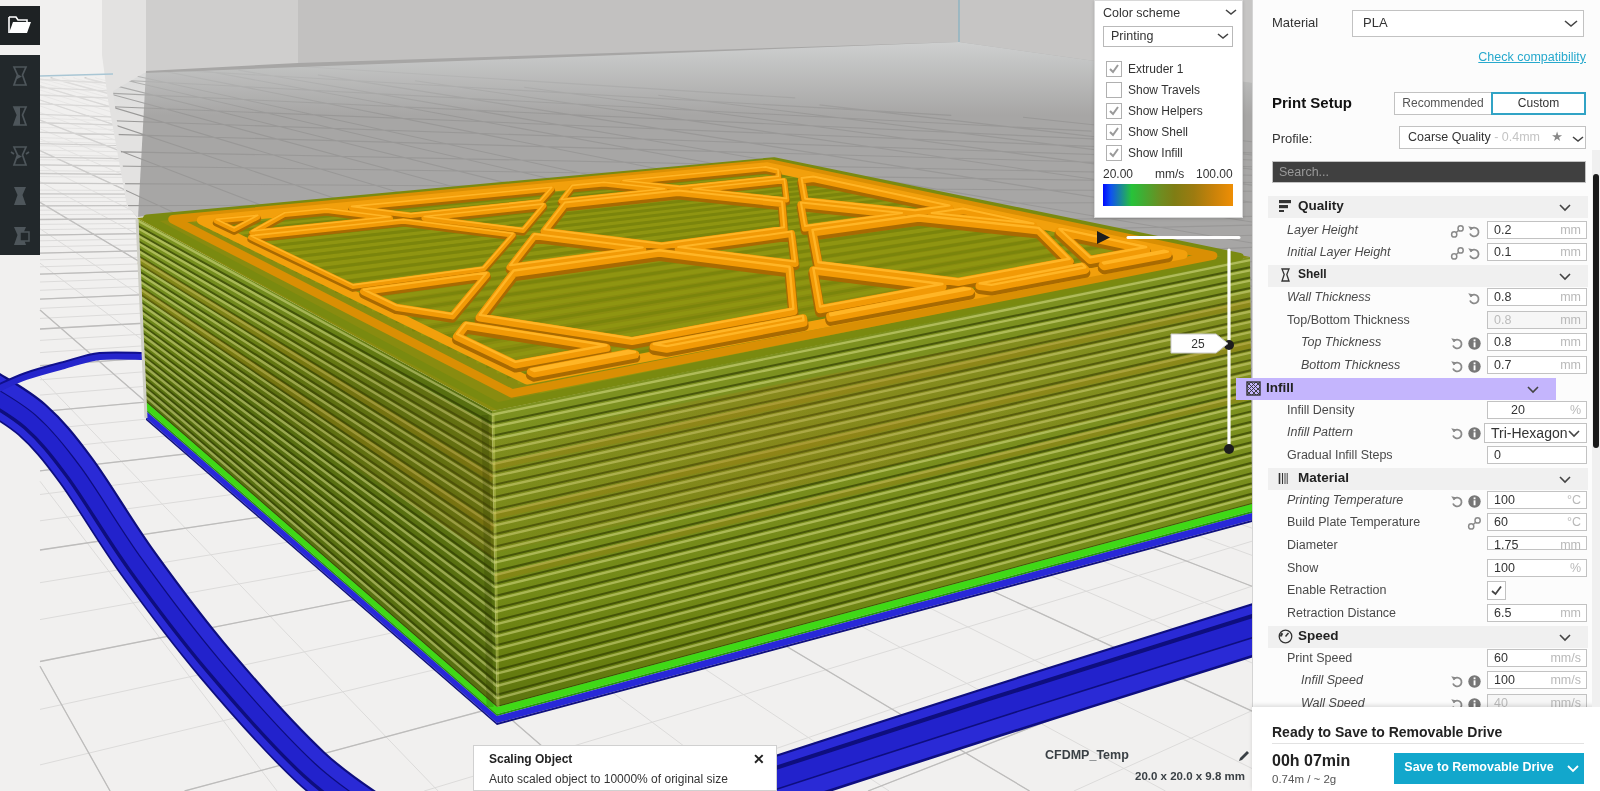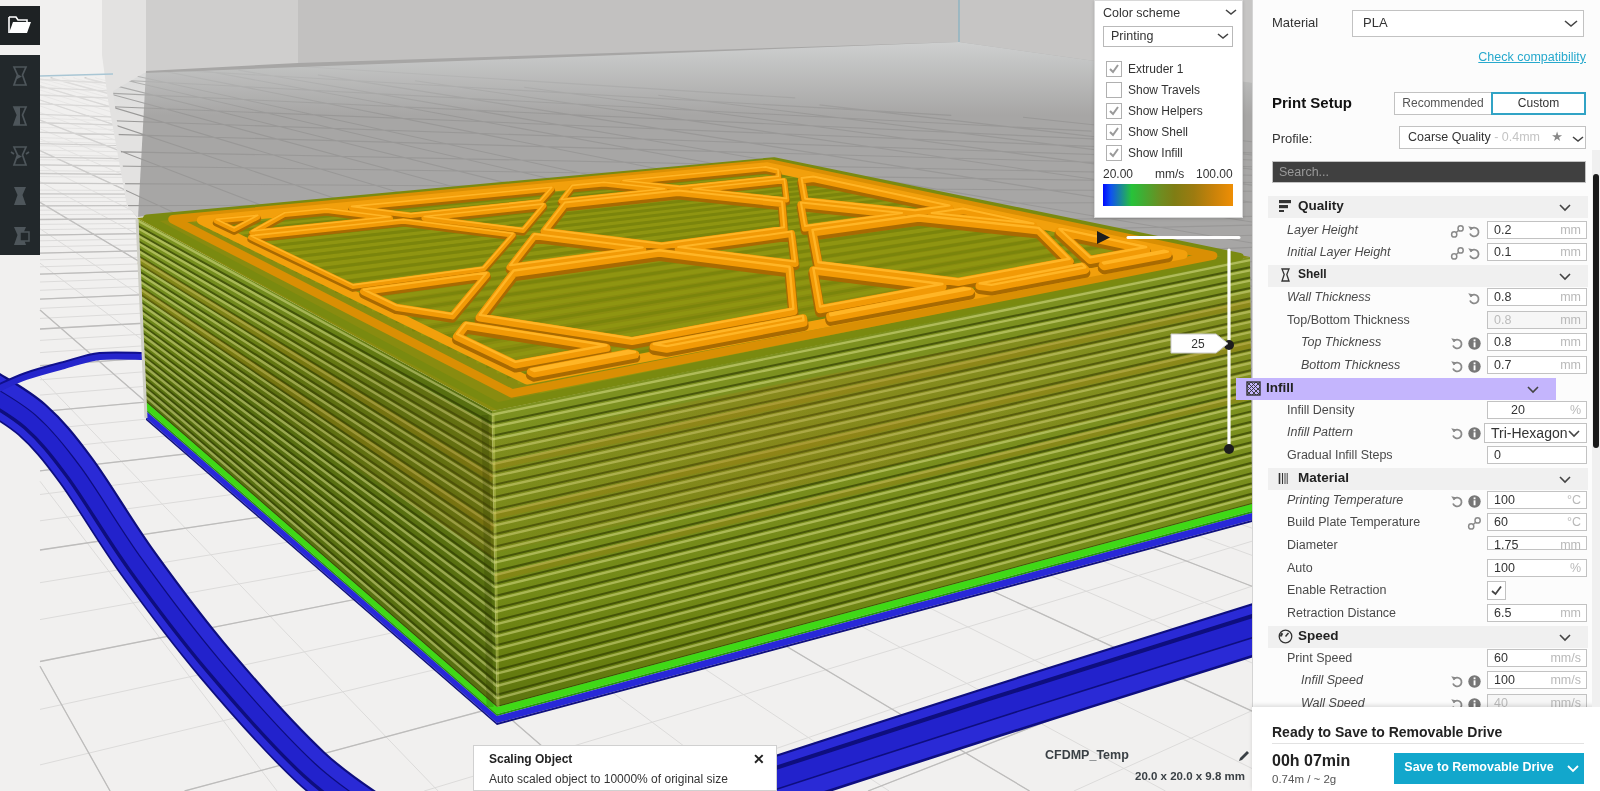--- a/index.html
+++ b/index.html
@@ -396,21 +396,21 @@
     </svg></div>
 <div style="position:absolute;left:1487px;top:513px;width:100px;height:18px;background:#fff;border:1px solid #c2c2c2;box-sizing:border-box">
     <div style="position:absolute;left:6px;top:1px;font-size:12.5px;color:#333">60</div>
     <div style="position:absolute;right:5px;top:1px;font-size:12.5px;color:#b9b9b9">°C</div>
   </div>
 <div style="position:absolute;left:1287px;top:538px;font-size:12.5px;color:#4a4a4a;">Diameter</div>
 <div style="position:absolute;left:1487px;top:536px;width:100px;height:14px;background:#fff;border:1px solid #c2c2c2;box-sizing:border-box">
     <div style="position:absolute;left:6px;top:1px;font-size:12.5px;color:#333">1.75</div>
     <div style="position:absolute;right:5px;top:1px;font-size:12.5px;color:#b9b9b9">mm</div>
   </div>
-<div style="position:absolute;left:1287px;top:561px;font-size:12.5px;color:#4a4a4a;">Auto</div>
+<div style="position:absolute;left:1287px;top:561px;font-size:12.5px;color:#4a4a4a;">Show</div>
 <div style="position:absolute;left:1487px;top:559px;width:100px;height:18px;background:#fff;border:1px solid #c2c2c2;box-sizing:border-box">
     <div style="position:absolute;left:6px;top:1px;font-size:12.5px;color:#333">100</div>
     <div style="position:absolute;right:5px;top:1px;font-size:12.5px;color:#b9b9b9">%</div>
   </div>
 <div style="position:absolute;left:1287px;top:583px;font-size:12.5px;color:#4a4a4a;">Enable Retraction</div>
 <div style="position:absolute;left:1487px;top:581px;width:19px;height:19px;background:#fff;border:1px solid #c2c2c2;box-sizing:border-box"><svg width="17" height="17">
       <path d="M4 9L7.5 12L13 4.5" stroke="#444" stroke-width="1.8" fill="none"></path>
     </svg></div>
 <div style="position:absolute;left:1287px;top:606px;font-size:12.5px;color:#4a4a4a;">Retraction Distance</div>
 <div style="position:absolute;left:1487px;top:604px;width:100px;height:18px;background:#fff;border:1px solid #c2c2c2;box-sizing:border-box">

